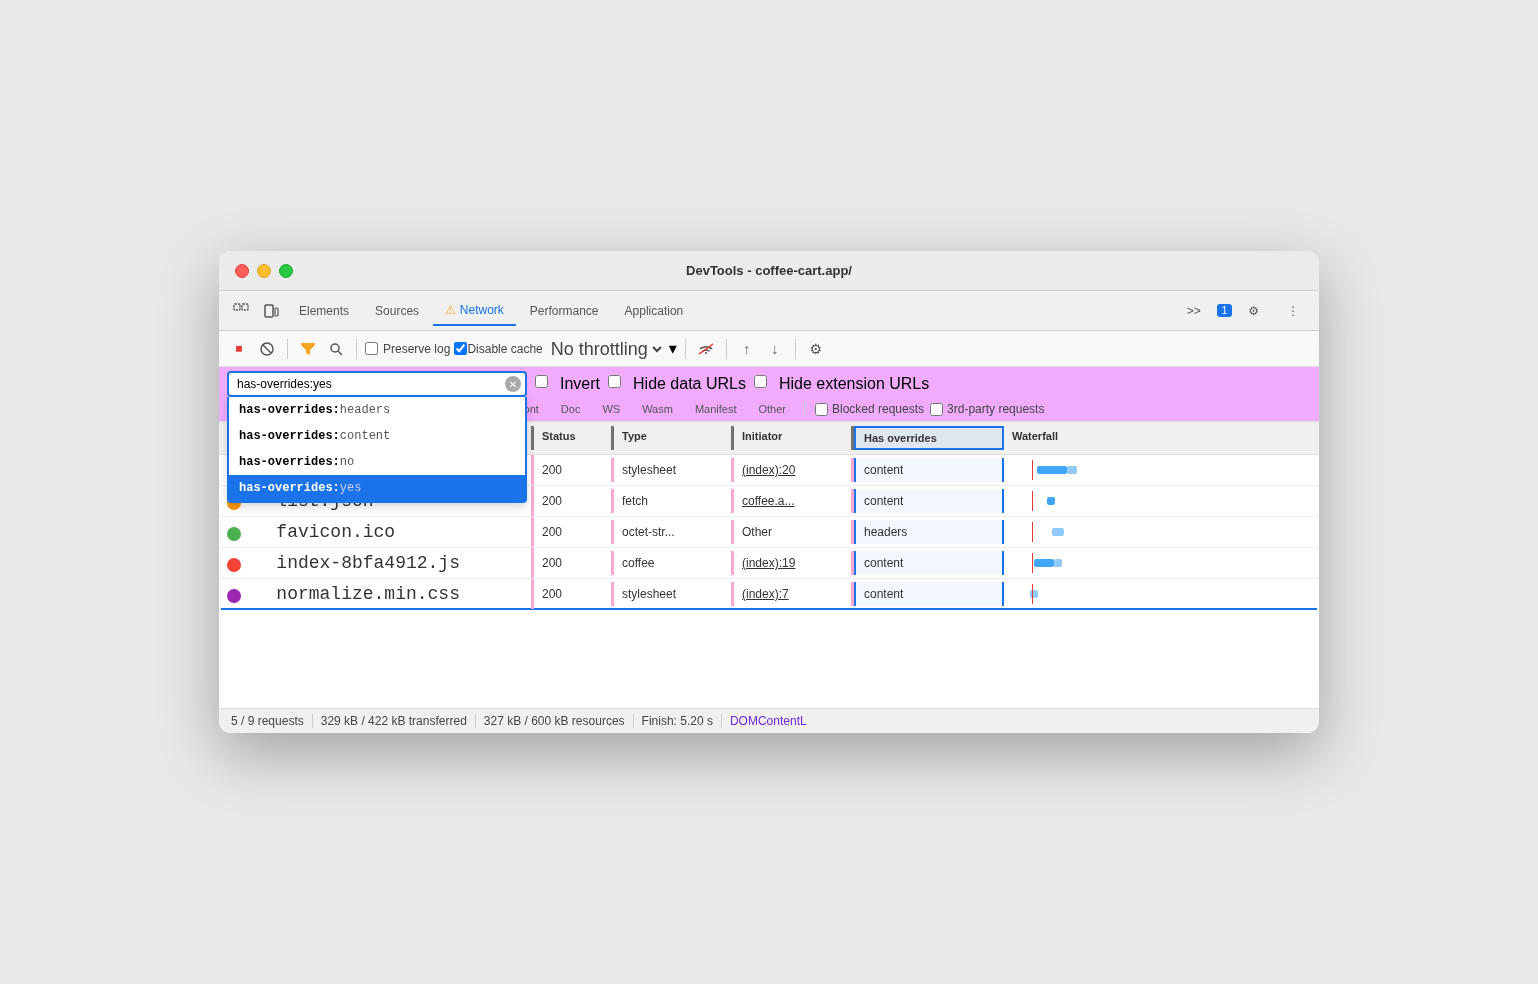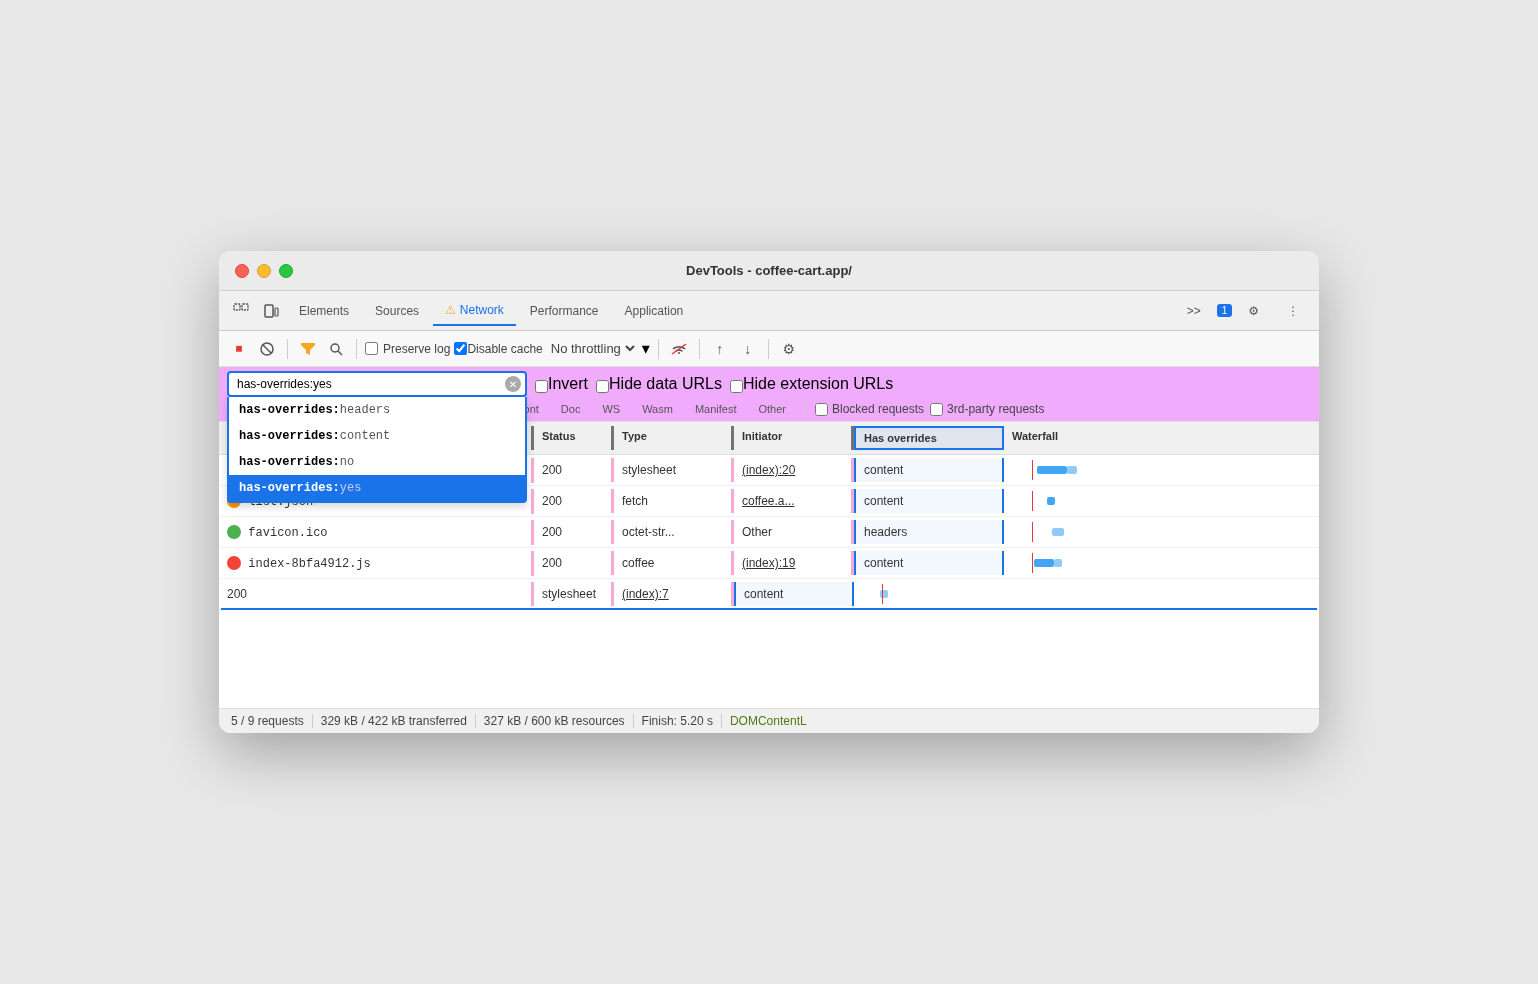--- a/index.html
+++ b/index.html
@@ -112,21 +112,21 @@
     }
     .preserve-log {
       display: flex; align-items: center; gap: 5px;
       font-size: 12px; color: #444;
     }
     .disable-cache {
       display: flex; align-items: center; 
       font-size: 12px; color: #444;
     }
     .throttle-select {
-      font-size: 13px; color: #444; background: none; border: none;
+      font-size: 18px; color: #444; background: none; border: none;
       cursor: pointer;
     }
     .filter-bar {
       background: #f0abfc;
       border-bottom: 1px solid #ddd;
       padding: 4px 8px;
       position: relative;
     }
     .filter-row-1 {
       display: flex;
@@ -180,21 +180,21 @@
       font-family: 'Courier New', monospace;
     }
     .autocomplete-item.selected {
       background: #1a73e8;
       color: white;
     }
     .autocomplete-item span.key { font-weight: bold; }
     .autocomplete-item span.val { color: #555; }
     .autocomplete-item.selected span.val { color: #cce; }
     .filter-option {
-      display: flex; align-items: flex-end; gap: 0;
+      display: flex; align-items: flex-start; gap: 12px;
     }
     .filter-row-2 {
       display: flex; align-items: center; gap: 6px;
       flex-wrap: wrap;
     }
     .type-btn {
       padding: 2px 8px;
       font-size: 11px;
       background: none; border: none;
       cursor: pointer; border-radius: 3px;
@@ -252,21 +252,21 @@
       display: inline-block;
       width: 14px; height: 14px;
       border-radius: 2px;
       margin-right: 4px;
       vertical-align: middle;
     }
     .icon-css { background: #9c27b0; border-radius: 50%; }
     .icon-json { background: #ff9800; border-radius: 50%; }
     .icon-ico { background: #4caf50; border-radius: 50%; }
     .icon-js { background: #f44336; border-radius: 50%; }
-    .file-name { font-family: 'Courier New', monospace; font-size: 12px; }
+    .file-name { font-family: 'Courier New', monospace; font-size: 18px; margin-left: 28px; }
     .initiator-link {
       text-decoration: underline;
       cursor: pointer;
       color: #333;
     }
     .waterfall-bar {
       display: flex; align-items: center; height: 20px;
       position: relative;
     }
     .wf-line-red {
@@ -284,21 +284,21 @@
       padding: 5px 12px;
       display: flex;
       align-items: center;
       gap: 8px;
       font-size: 12px;
       color: #444;
     }
     .status-divider {
       width: 1px; height: 14px; background: #ccc;
     }
-    .dom-link { color: #4d7c0f; cursor: pointer; }
+    .dom-link { color: #6d28d9; cursor: pointer; }
   </style>
 </head>
 <body>
 
 <div class="window">
 
   <div class="titlebar">
     <div class="traffic-lights">
       <div class="traffic-light tl-red"></div>
       <div class="traffic-light tl-yellow"></div>
@@ -526,20 +526,24 @@
       <div class="td">
         <div class="waterfall-bar">
           <div class="wf-line-red"></div>
           <div class="wf-bar wf-bar-blue" style="width:20px;margin-left:22px"></div>
           <div class="wf-bar wf-bar-light" style="width:8px"></div>
         </div>
       </div>
     </div>
 
     <div class="table-row">
+      <div class="td">
+        <span class="file-icon icon-css"></span>
+        <span class="file-name">normalize.min.css</span>
+      </div>
       <div class="td">200</div>
       <div class="td">stylesheet</div>
       <div class="td">
         <span class="initiator-link">(index):7</span>
       </div>
       <div class="td has-overrides-col">content</div>
       <div class="td">
         <div class="waterfall-bar">
           <div class="wf-line-red"></div>
           <div class="wf-bar wf-bar-light" style="width:8px;margin-left:18px"></div>

